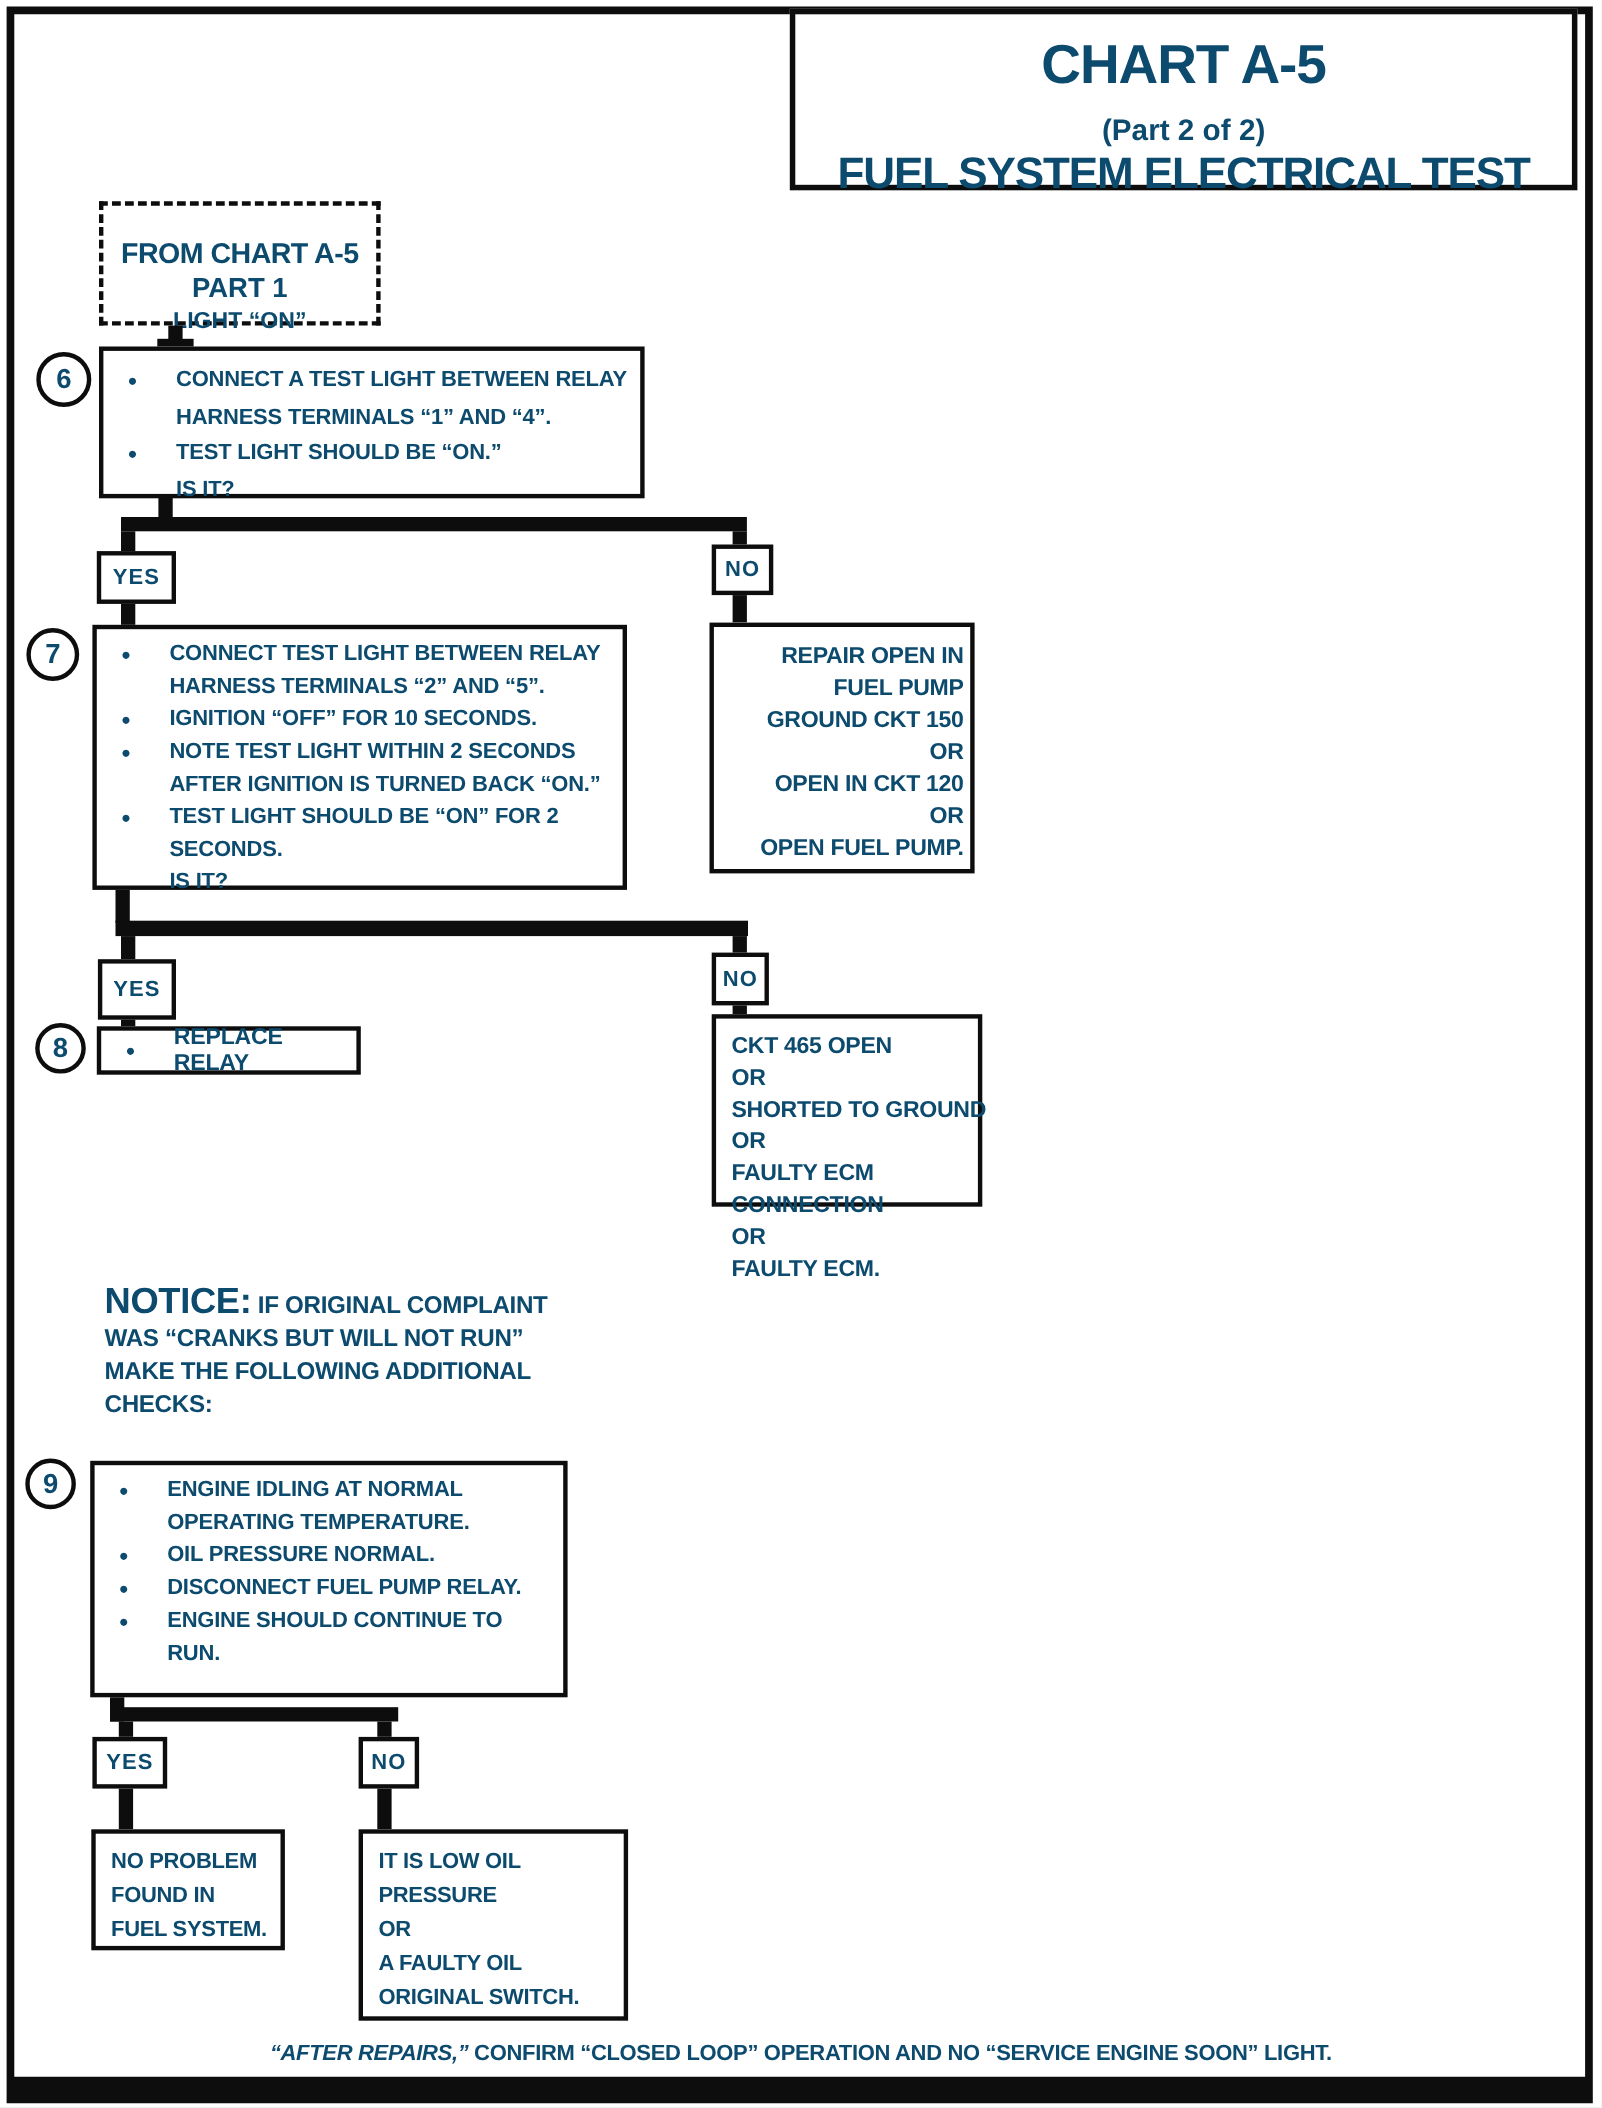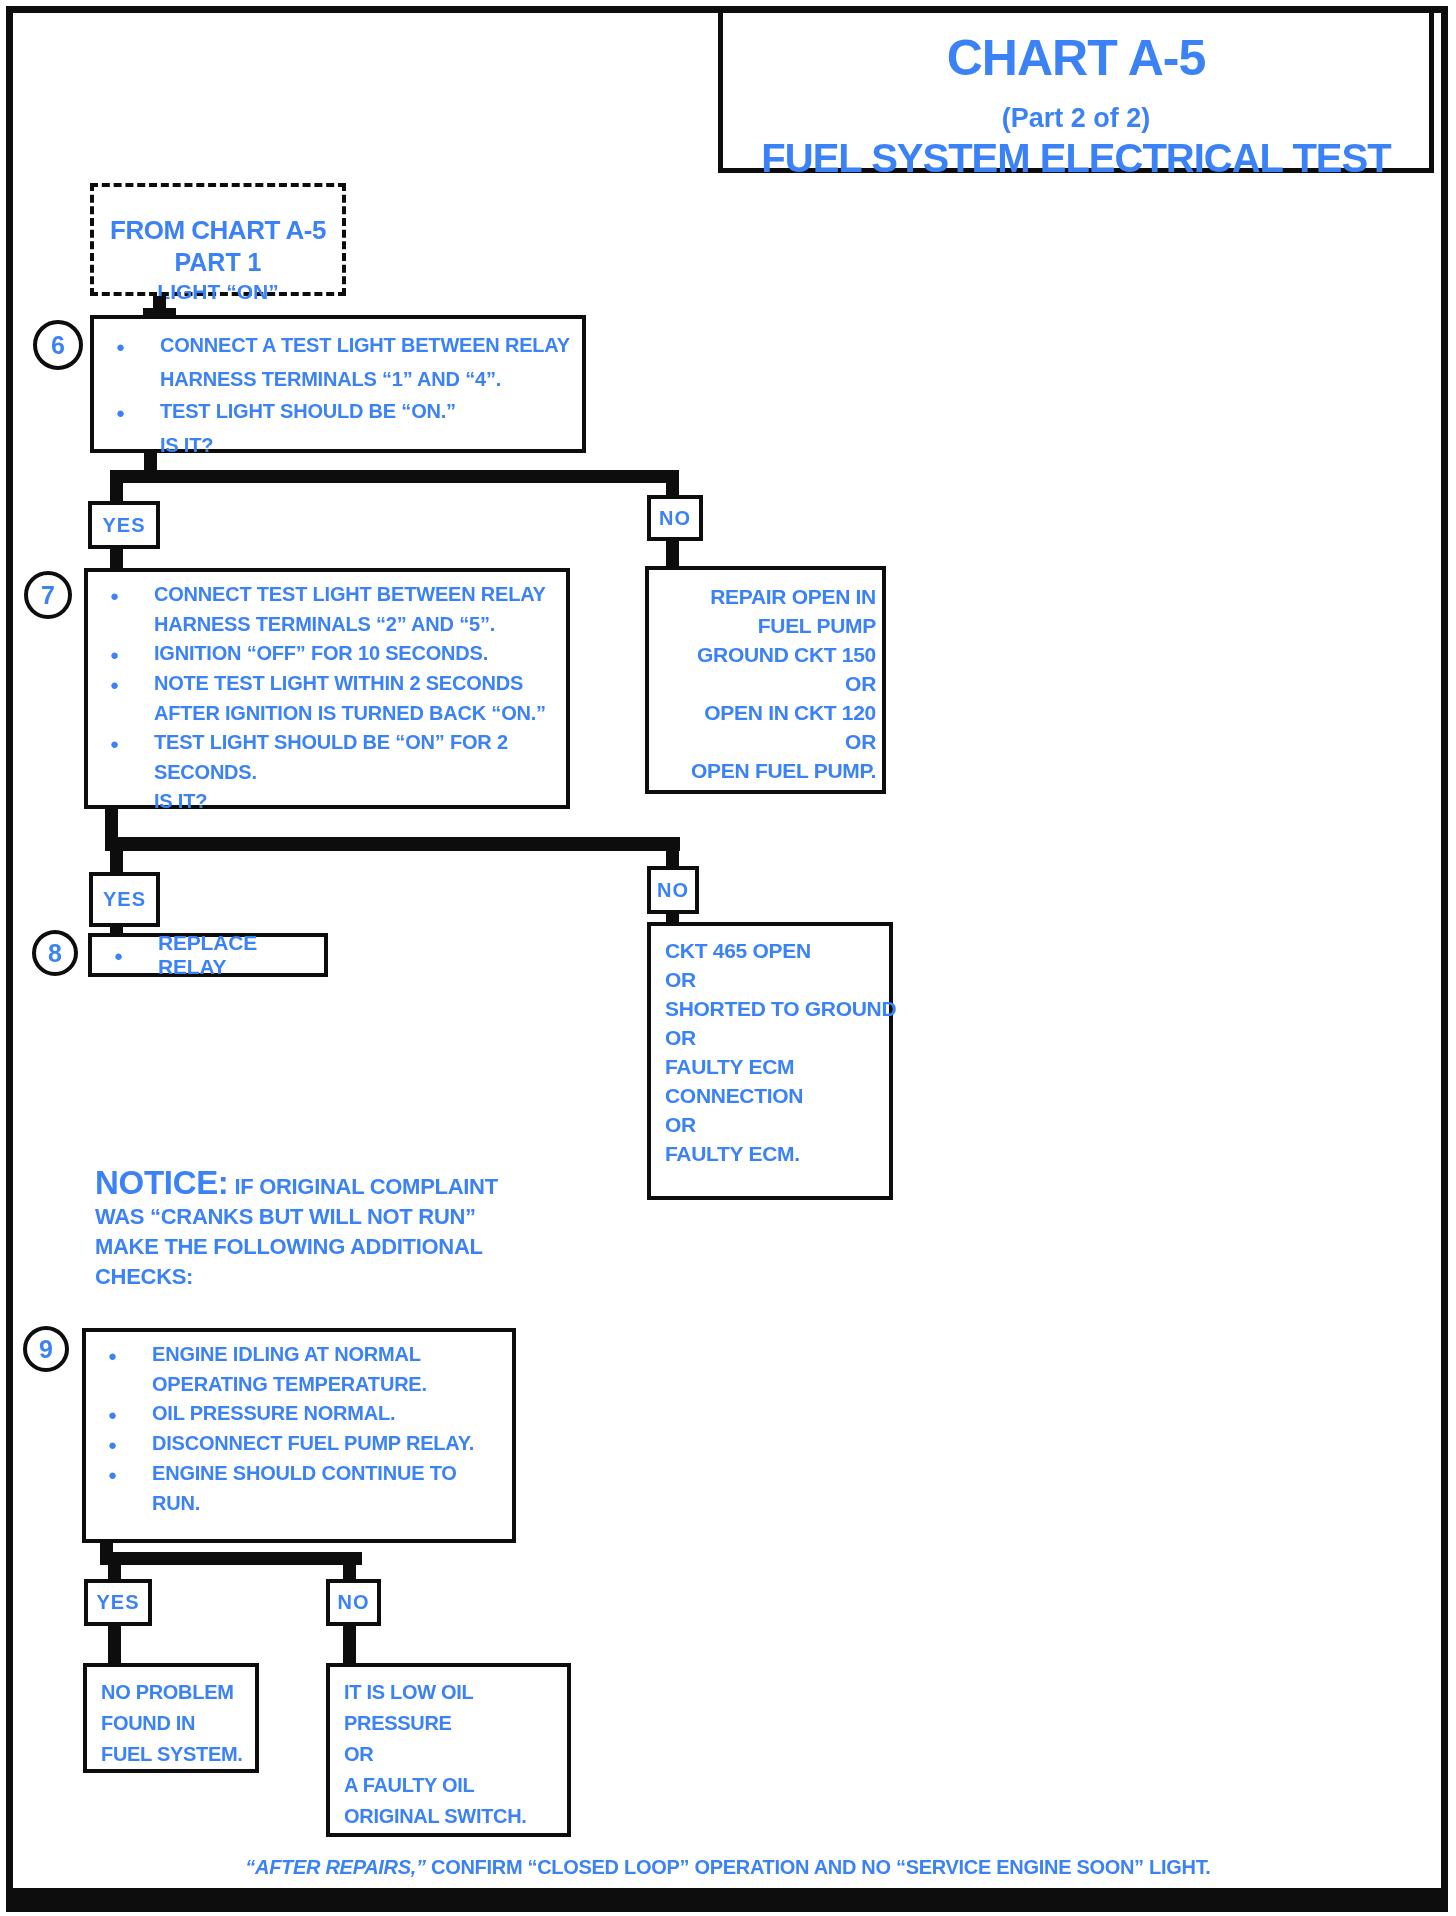--- a/index.html
+++ b/index.html
@@ -1,18 +1,18 @@
 <!DOCTYPE html>
 <html><head>
 <meta charset="utf-8">
 <style>
   html,body{margin:0;padding:0;background:#e8e8e8;}
   #page{
     position:relative;width:1456px;height:1916px;background:#ffffff;
-    font-family:"Liberation Sans",sans-serif;font-weight:700;color:#3b82f6;
+    font-family:"Liberation Sans",sans-serif;font-weight:700;color:#0c4a6e;
     overflow:hidden;margin:0 auto;
   }
   .abs{position:absolute;}
   
   #frame{left:6px;top:6px;width:1442px;height:1906px;box-sizing:border-box;
     border-top:7px solid #0d0d0d;border-left:7px solid #0d0d0d;border-right:7px solid #0d0d0d;
     border-bottom:24px solid #0d0d0d;}
   
   .box{box-sizing:border-box;border:4px solid #0d0d0d;background:#fff;}
   .dashed{box-sizing:border-box;border:4px dashed #0d0d0d;background:#fff;}
@@ -160,21 +160,21 @@
   <div class="abs line" style="left:666px;top:914px;width:13px;height:10px;"></div>
 
   <div class="abs circ" style="left:32px;top:930px;width:46px;height:46px;">
     <span>8</span>
   </div>
   <div class="abs box" style="left:88px;top:933px;width:240px;height:44px;display:flex;align-items:center;padding-left:22px;box-sizing:border-box;font-size:21px;letter-spacing:-0.2px;">
     <span class="b" style="width:44px;flex:none;font-size:15px;">●</span>
     <span>REPLACE RELAY</span>
   </div>
 
-  <div class="abs box side" style="left:647px;top:922px;width:246px;height:278px;padding-top:10px;">
+  <div class="abs box side" style="left:647px;top:922px;width:246px;height:175px;padding-top:10px;">
     <div>CKT 465 OPEN</div>
     <div>OR</div>
     <div>SHORTED TO GROUND</div>
     <div>OR</div>
     <div>FAULTY ECM</div>
     <div>CONNECTION</div>
     <div>OR</div>
     <div>FAULTY ECM.</div>
   </div>
 

